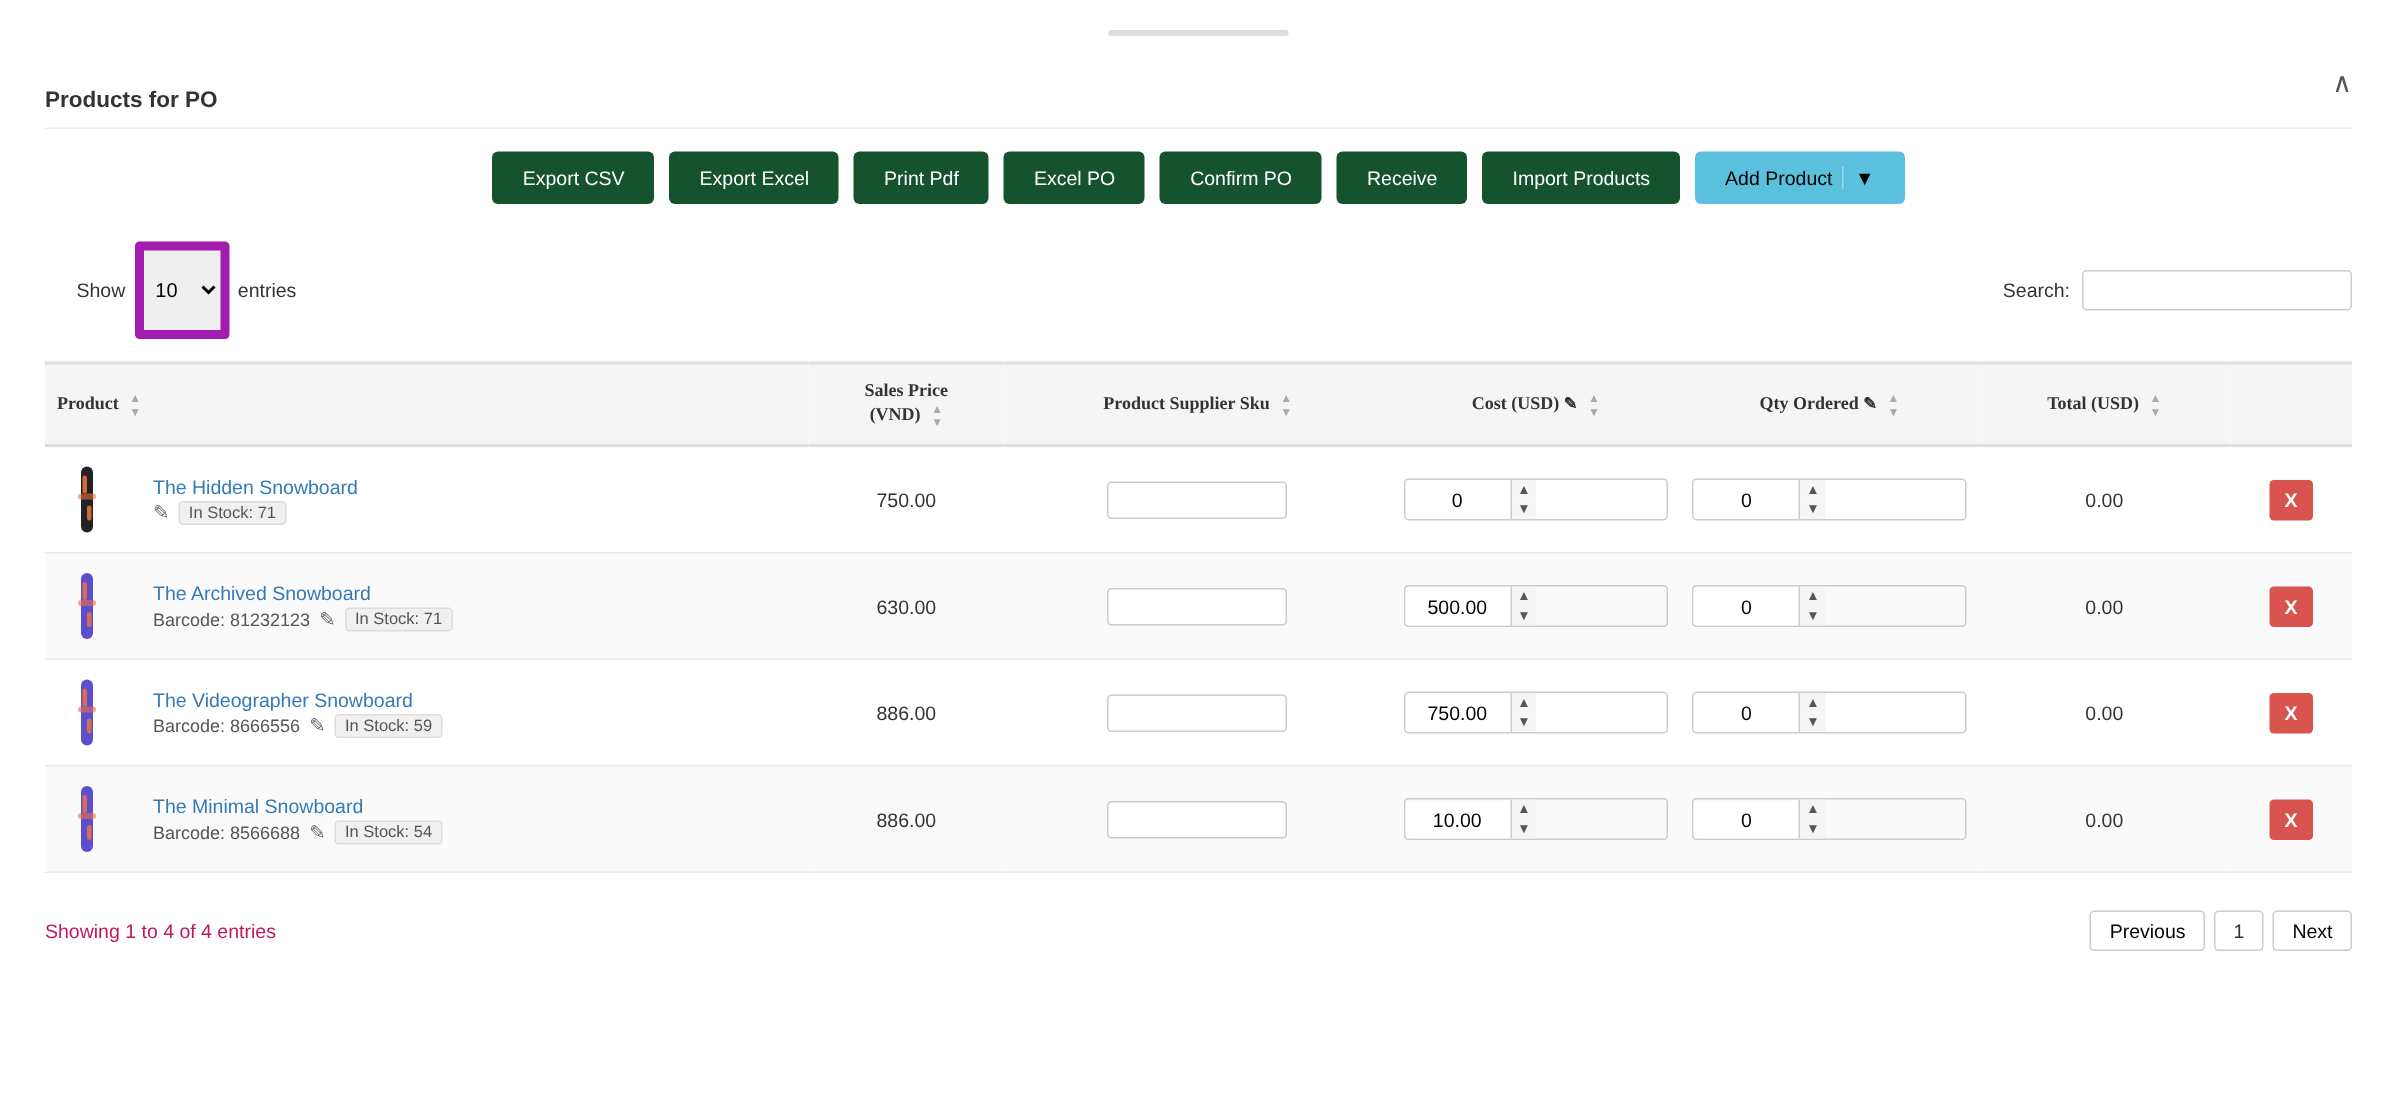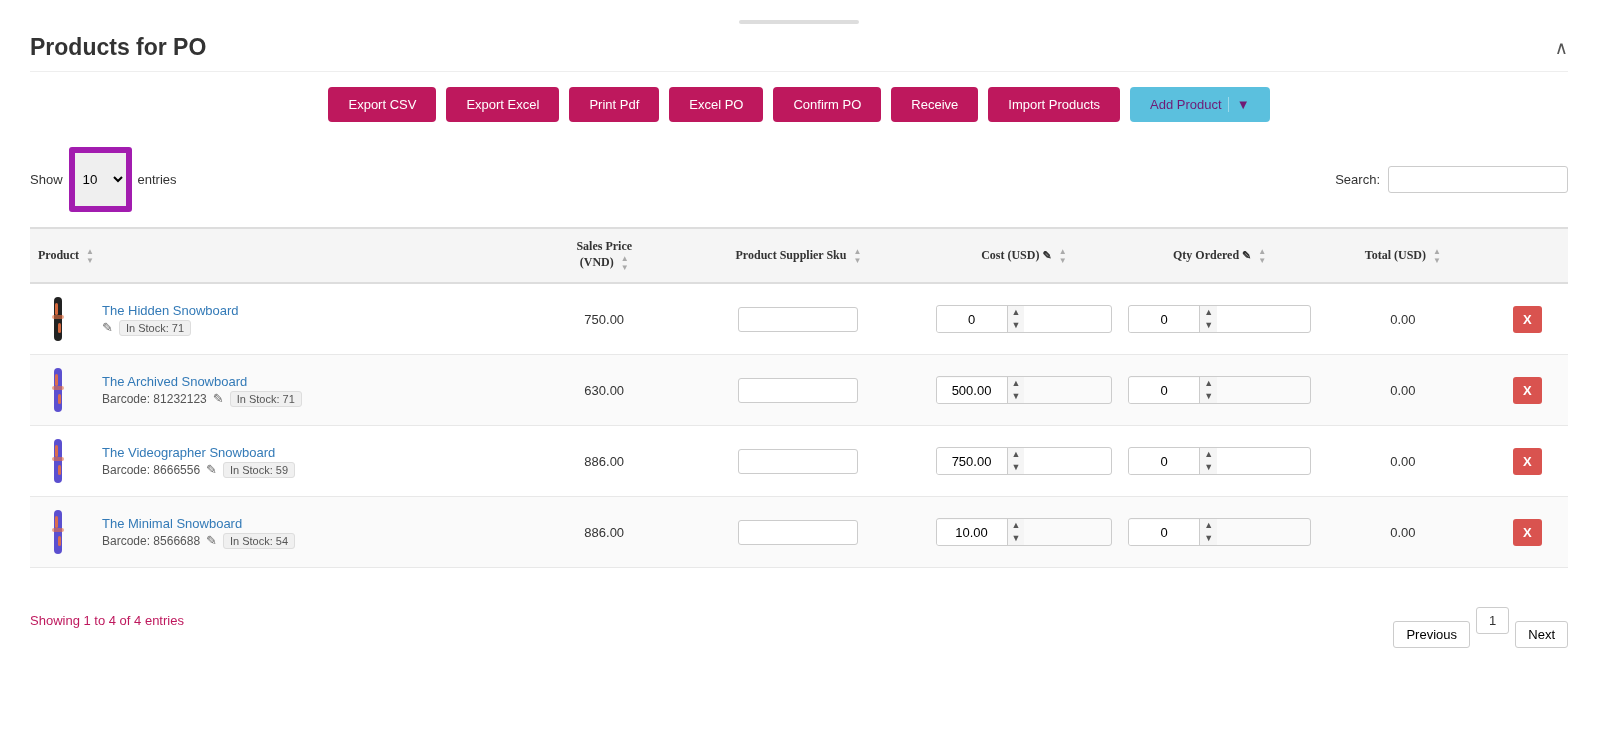--- a/index.html
+++ b/index.html
@@ -1,30 +1,30 @@
 <!DOCTYPE html>
 <html><head>
   <meta charset="utf-8">
   <style>
     * { box-sizing: border-box; margin: 0; padding: 0; }
     body { font-family: -apple-system, BlinkMacSystemFont, 'Segoe UI', sans-serif; font-size: 13px; background: #fff; color: #333; }
 
     .page-wrapper { padding: 20px 30px; }
 
     .section-header { display: flex; justify-content: space-between; align-items: center; padding-bottom: 10px; border-bottom: 1px solid #eee; margin-bottom: 15px; }
-    .section-title { font-size: 23px; font-weight: 600; }
+    .section-title { font-size: 15px; font-weight: 600; margin-top: 24px; }
     .collapse-icon { font-size: 18px; color: #555; cursor: pointer; }
 
     .toolbar { display: flex; gap: 10px; justify-content: center; margin-bottom: 25px; flex-wrap: wrap; }
     .btn { padding: 10px 20px; border: none; border-radius: 4px; cursor: pointer; font-size: 13px; font-weight: 500; }
-    .btn-teal { background: #be185d; color: #fff; }
-    .btn-add { background: #5bc0de; color: #701a75; display: flex; align-items: center; gap: 6px; }
+    .btn-teal { background: #14532d; color: #fff; }
+    .btn-add { background: #5bc0de; color: #000000; display: flex; align-items: center; gap: 6px; }
     .btn-add .caret { border-left: 1px solid rgba(255,255,255,0.4); padding-left: 8px; }
 
-    .table-controls { display: flex; justify-content: space-between; align-items: center; margin-bottom: 15px; }
+    .table-controls { display: flex; justify-content: space-between; align-items: center; margin-bottom: 15px; margin-left: 21px; }
     .show-entries { display: flex; align-items: center; gap: 6px; }
     .show-entries select { border: 6px solid #a21caf; border-radius: 3px; padding: 18px 4px; }
     .search-box { display: flex; align-items: center; gap: 8px; }
     .search-box input { border: 1px solid #ccc; border-radius: 3px; padding: 5px 8px; width: 180px; }
 
     table { width: 100%; border-collapse: collapse; }
     thead tr { background: #f5f5f5; font-family: Liberation Serif, serif; }
     th { padding: 10px 8px; text-align: center; font-weight: 600; font-size: 12px; color: #333; border-top: 2px solid #ddd; border-bottom: 2px solid #ddd; white-space: nowrap; }
     th.product-col { text-align: left; }
     th .sort-icons { display: inline-flex; flex-direction: column; margin-left: 4px; font-size: 8px; color: #aaa; vertical-align: middle; }
@@ -48,21 +48,21 @@
     .number-input-wrap { display: flex; align-items: center; border: 1px solid #ccc; border-radius: 3px; overflow: hidden; }
     .number-input-wrap input { width: 70px; border: none; padding: 5px 6px; text-align: center; font-size: 13px; }
     .spin-btns { display: flex; flex-direction: column; border-left: 1px solid #ccc; }
     .spin-btn { background: #f5f5f5; border: none; cursor: pointer; padding: 0 4px; font-size: 9px; line-height: 1.4; color: #555; }
 
     .delete-btn { background: #d9534f; color: #fff; border: none; border-radius: 3px; padding: 6px 10px; cursor: pointer; font-weight: bold; font-size: 13px; }
 
     .table-footer { display: flex; justify-content: space-between; align-items: center; margin-top: 15px; padding-top: 10px; }
     .entries-info { font-size: 13px; color: #be185d; }
     .pagination { display: flex; align-items: center; gap: 6px; }
-    .pagination button { padding: 5px 12px; border: 1px solid #ccc; background: #fff; border-radius: 3px; cursor: pointer; font-size: 13px; margin-top: 28px; }
+    .pagination button { padding: 5px 12px; border: 1px solid #ccc; background: #fff; border-radius: 3px; cursor: pointer; font-size: 13px; }
     .pagination .current-page { padding: 5px 12px; border: 1px solid #ccc; background: #fff; border-radius: 3px; font-size: 13px; }
 
     .top-bar-line { width: 120px; height: 4px; background: #ddd; border-radius: 2px; margin: 0 auto 10px auto; }
 
     tr:nth-child(odd) td { background: #fff; }
     tr:nth-child(even) td { background: #fafafa; }
   </style>
 </head>
 <body>
 

